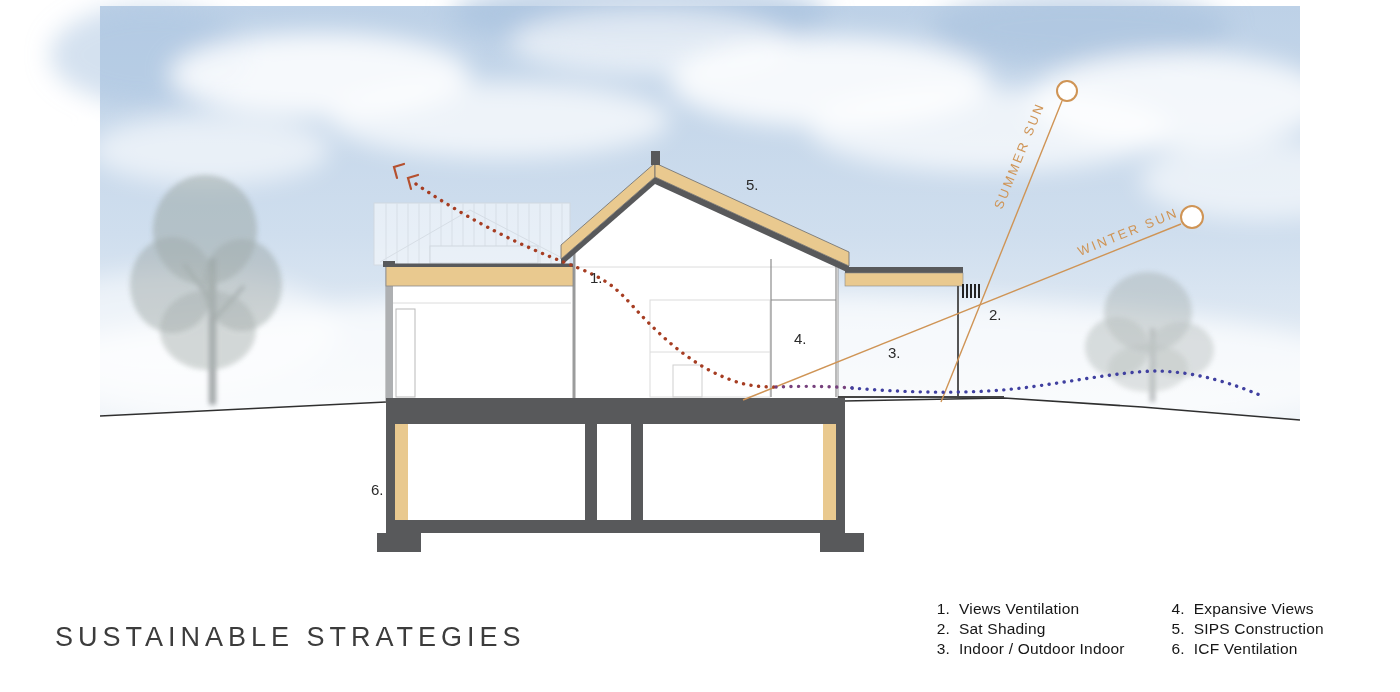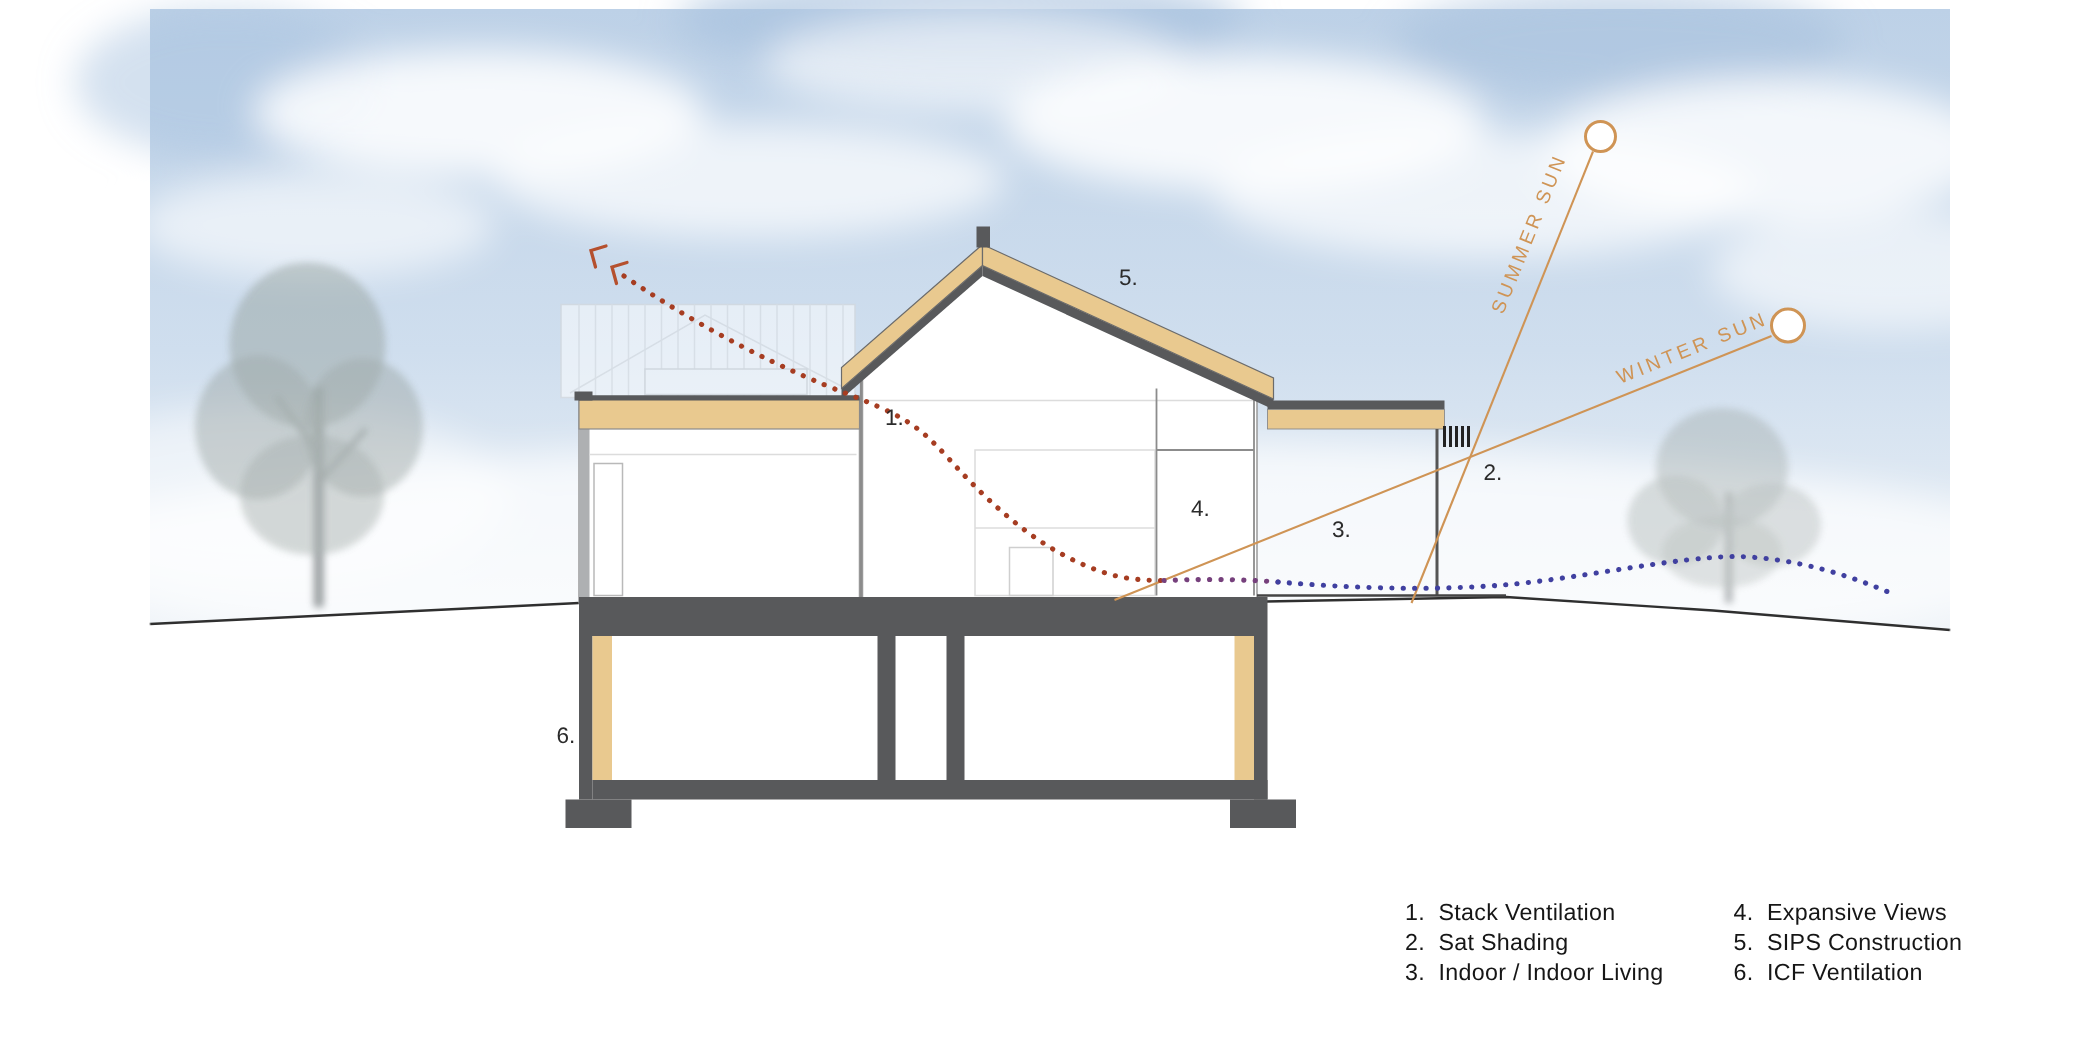--- a/index.html
+++ b/index.html
@@ -172,34 +172,35 @@
   <g>
     <text class="callout" x="590" y="283">1.</text>
     <text class="callout" x="989" y="320">2.</text>
     <text class="callout" x="888" y="358">3.</text>
     <text class="callout" x="794" y="344">4.</text>
     <text class="callout" x="746" y="190">5.</text>
     <text class="callout" x="371" y="495">6.</text>
   </g>
 </svg>
 
+  <div class="page-title">SUSTAINABLE STRATEGIES</div>
 
   <div class="legend">
     <div class="col">
       <div class="row">
         <span class="num">1.</span>
-        <span class="label">Stack Ventilation</span>
+        <span class="label">Views Ventilation</span>
       </div>
       <div class="row">
         <span class="num">2.</span>
         <span class="label">Sat Shading</span>
       </div>
       <div class="row">
         <span class="num">3.</span>
-        <span class="label">Indoor / Indoor Living</span>
+        <span class="label">Indoor / Outdoor Indoor</span>
       </div>
     </div>
     <div class="col">
       <div class="row">
         <span class="num">4.</span>
         <span class="label">Expansive Views</span>
       </div>
       <div class="row">
         <span class="num">5.</span>
         <span class="label">SIPS Construction</span>

